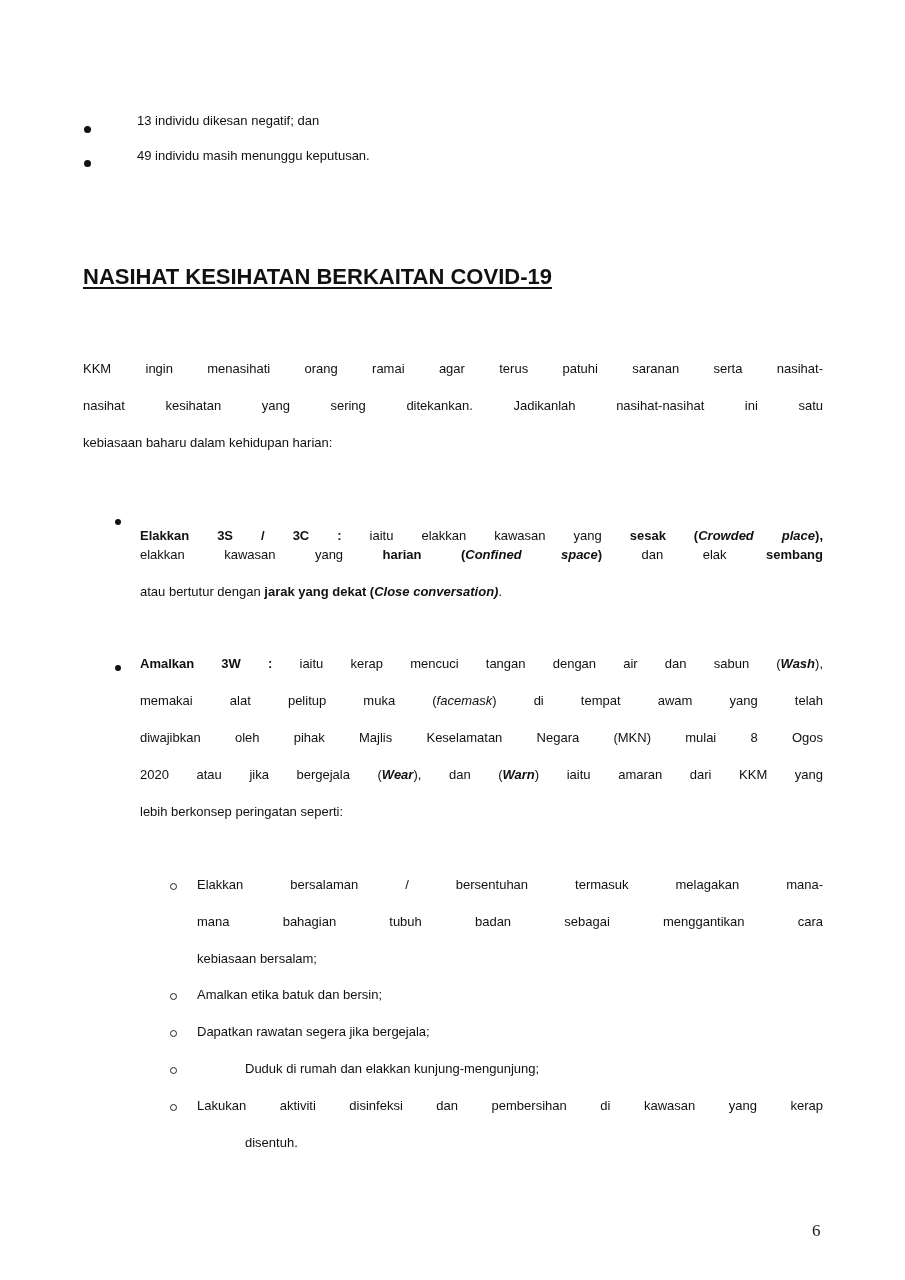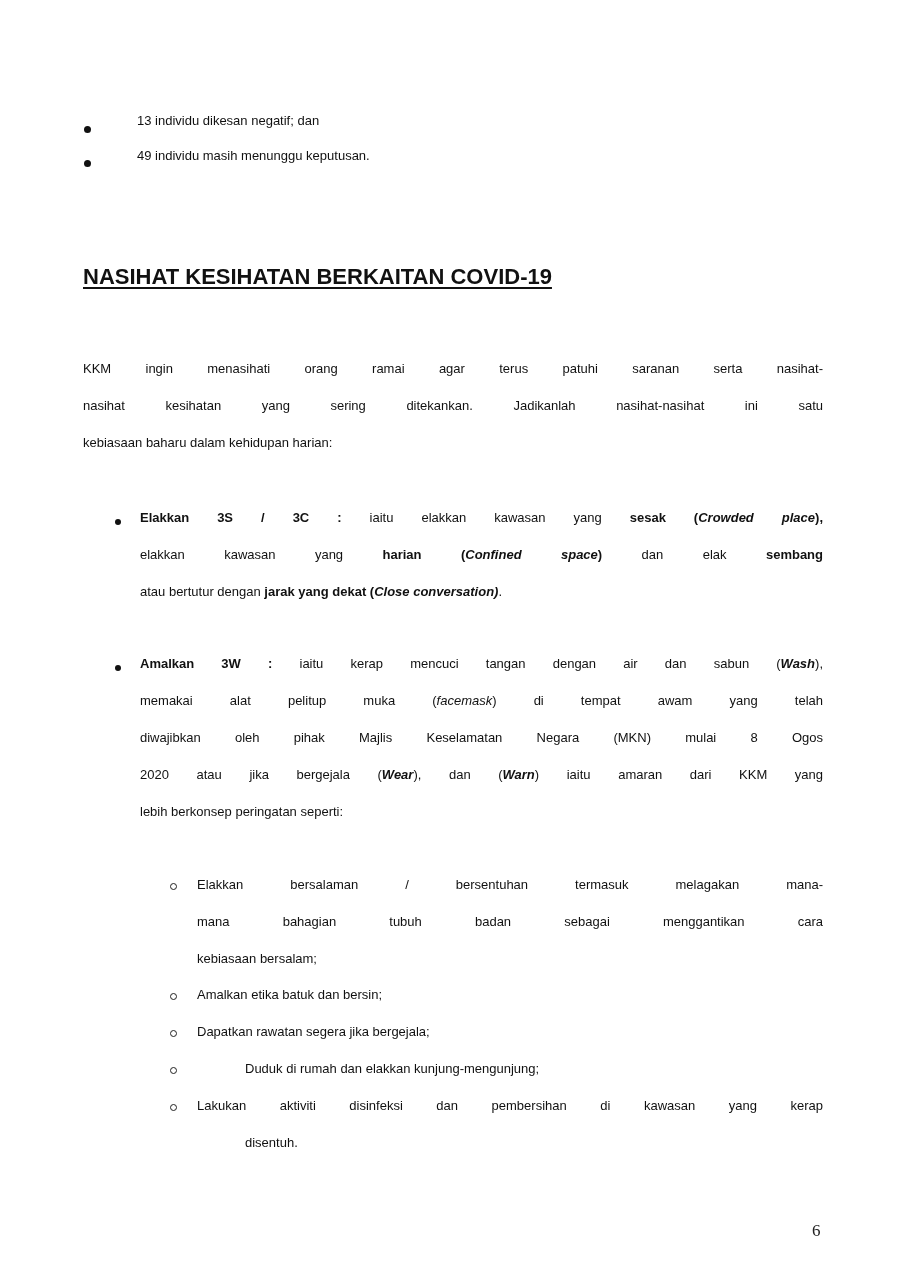--- a/index.html
+++ b/index.html
@@ -30,21 +30,21 @@
 <div class="heading">NASIHAT KESIHATAN BERKAITAN COVID-19</div>
 
 <div>
   <div class="line just" style="left:83px;top:362px;width:740px;">KKM ingin menasihati orang ramai agar terus patuhi saranan serta nasihat-</div>
   <div class="line just" style="left:83px;top:399px;width:740px;">nasihat kesihatan yang sering ditekankan. Jadikanlah nasihat-nasihat ini satu</div>
   <div class="line" style="left:83px;top:436px;">kebiasaan baharu dalam kehidupan harian:</div>
 </div>
 
 <div>
   <span class="bullet-dot small" style="left:115px;top:519px;"></span>
-  <div class="line just" style="left:140px;top:511px;width:683px;">
+  <div class="line just" style="left:140px;top:529px;width:683px;">
     <b>Elakkan 3S / 3C :</b><span> iaitu elakkan kawasan yang </span><b>sesak (</b><b><i>Crowded place</i></b><b>),</b>
   </div>
   <div class="line just" style="left:140px;top:548px;width:683px;">
     <span>elakkan kawasan yang </span><b>harian (</b><b><i>Confined space</i></b><b>)</b><span> dan elak </span><b>sembang</b>
   </div>
   <div class="line" style="left:140px;top:585px;text-align:center;">
     <span>atau bertutur dengan </span><b>jarak yang dekat (</b><b><i>Close conversation)</i></b><span>.</span>
   </div>
 </div>
 

